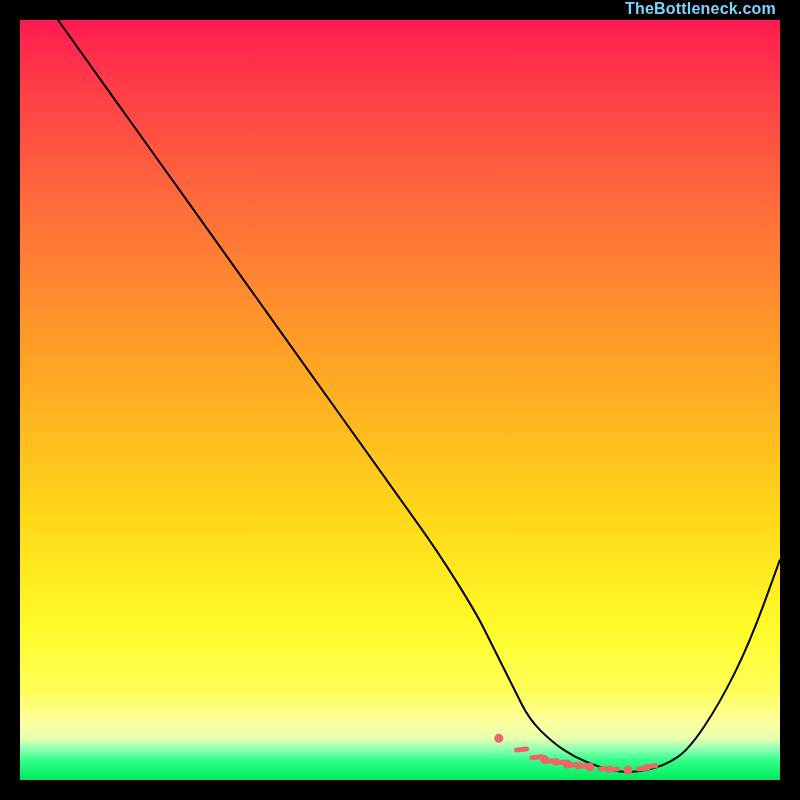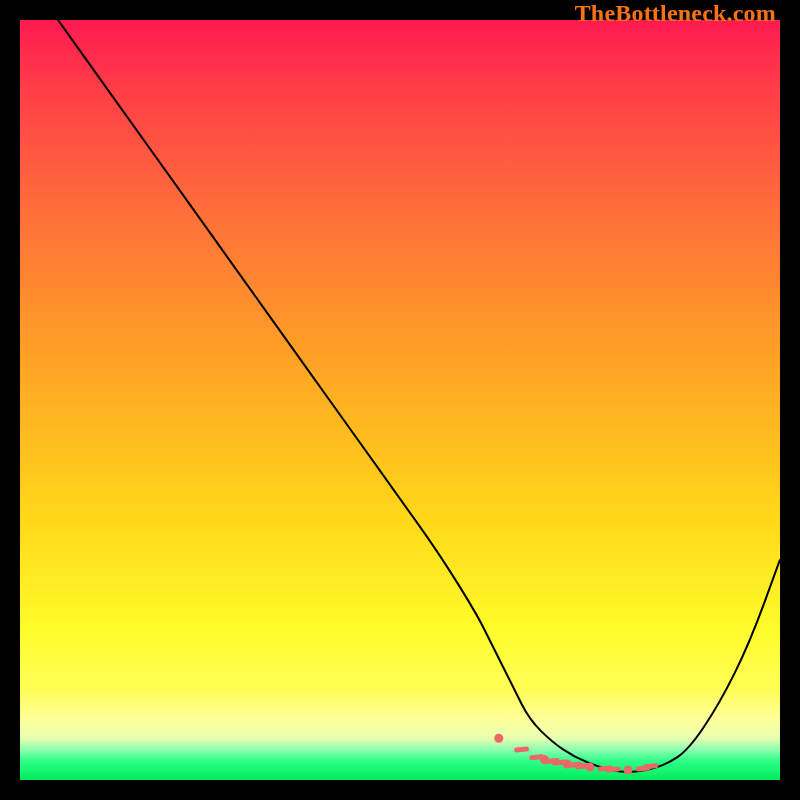--- a/index.html
+++ b/index.html
@@ -29,25 +29,25 @@
       #e8ffb0 94.5%,
       #8dffb0 96%,
       #2dff88 97.5%,
       #00ec5a 100%
     );
   }
   .watermark {
     position: absolute;
     top: 0px;
     right: 24px;
-    color: #f97316;
-    font-size: 24px;
+    color: #7dd3fc;
+    font-size: 16px;
     font-weight: 600;
     letter-spacing: 0.2px;
-    font-family: Liberation Serif, serif;
+    font-family: Liberation Sans, sans-serif;
   }
   svg.curve {
     position: absolute;
     left: 0;
     top: 0;
     width: 760px;
     height: 760px;
     pointer-events: none;
   }
   .curve-path {

